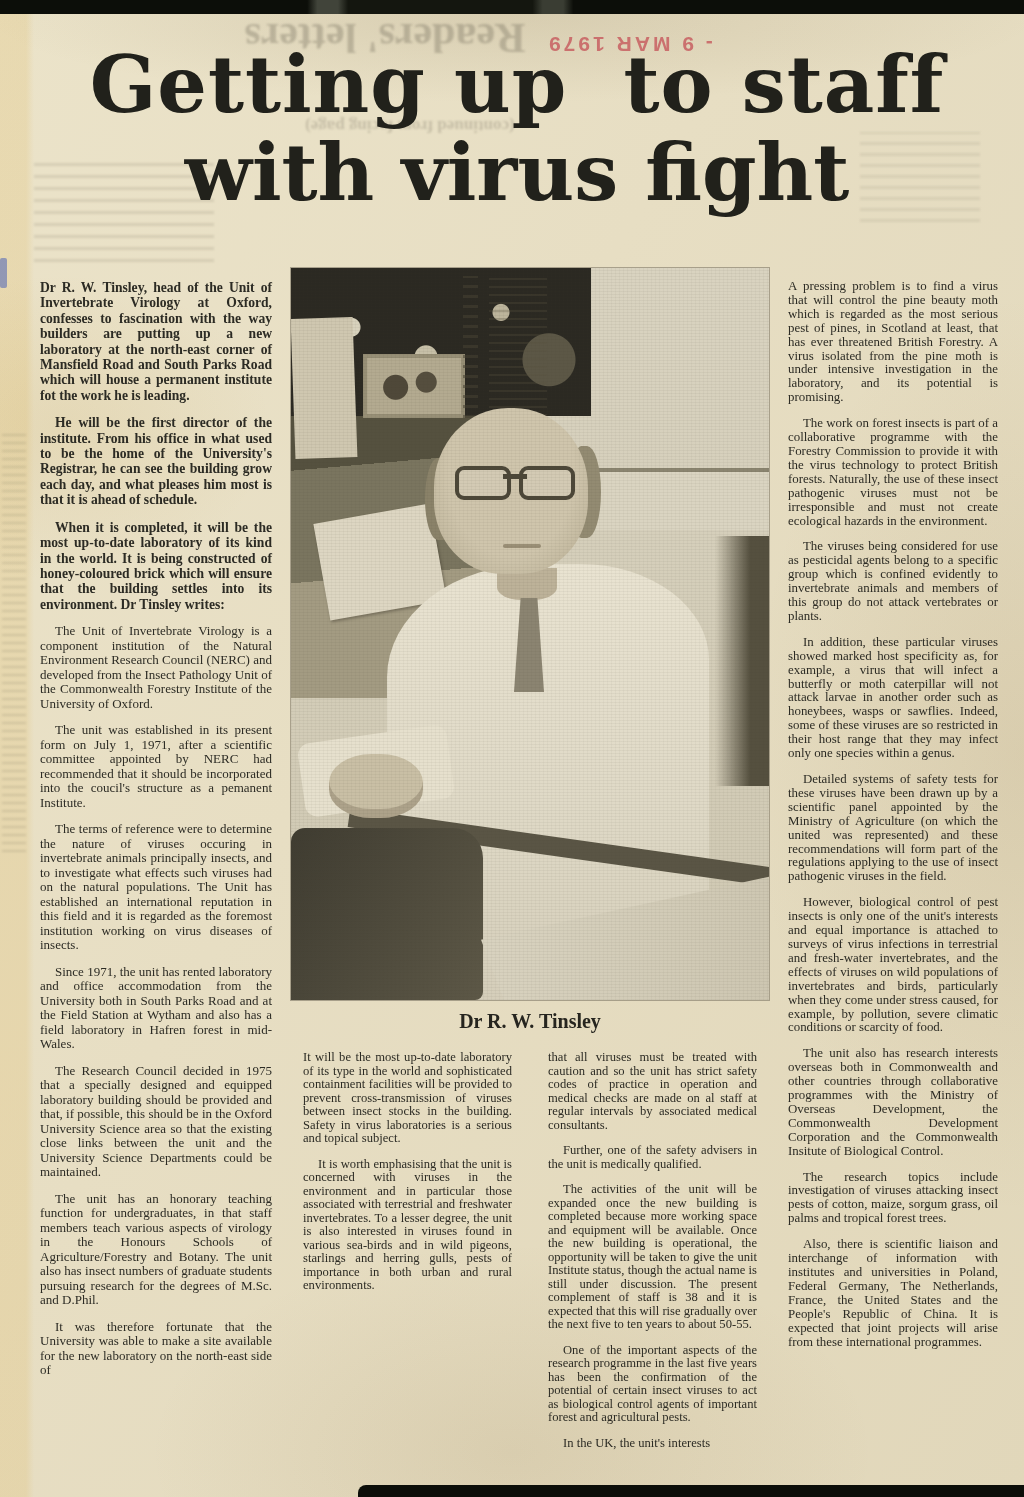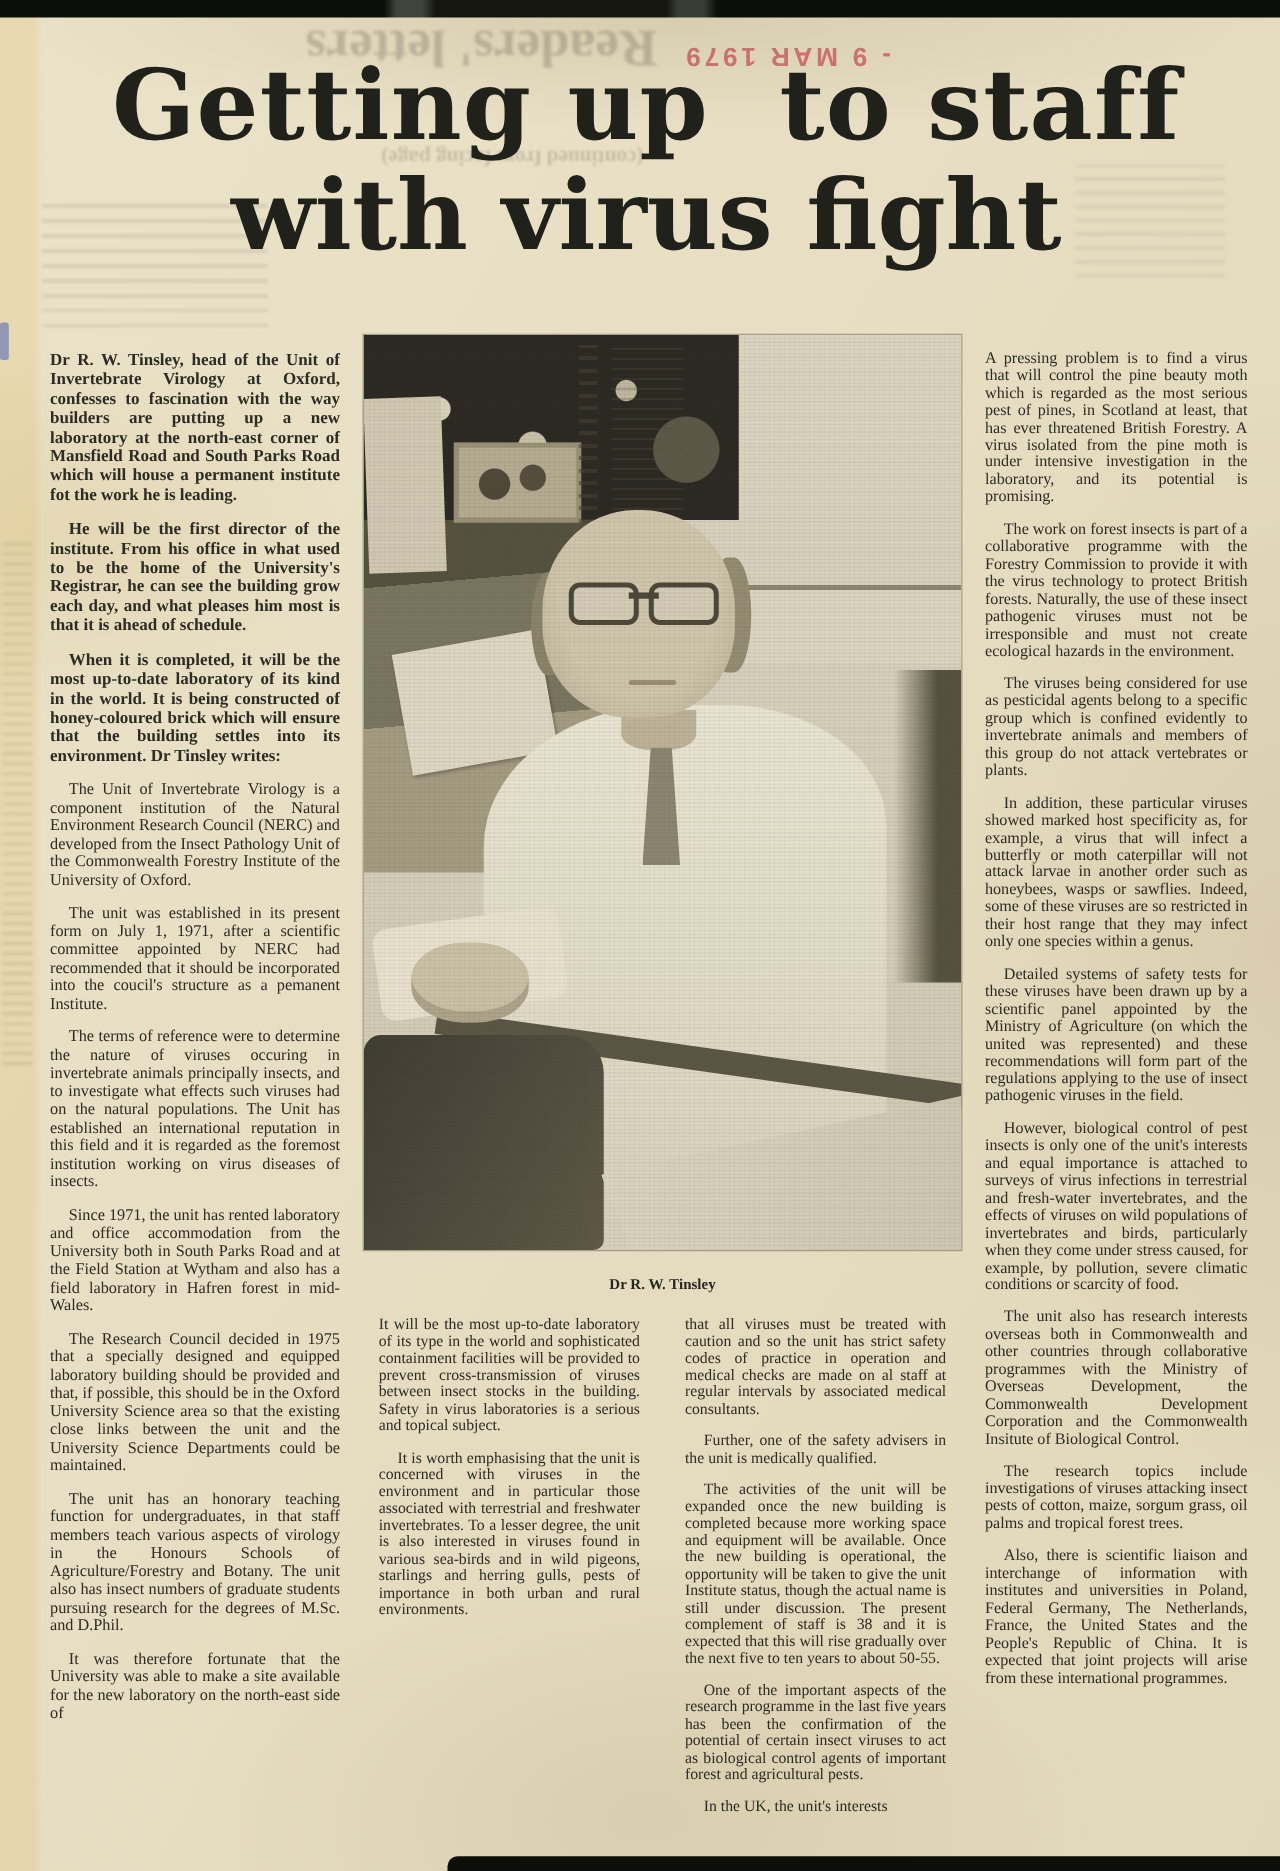--- a/index.html
+++ b/index.html
@@ -67,21 +67,21 @@
   }
   .col{color:#2c2b24;text-align:justify;overflow:hidden;}
   .col p{margin:12px;text-indent:15px;}
   .col-left{font-size:13px;line-height:14.5px;height:1228px;}
   .lead{font-weight:bold;font-size:13.6px;line-height:15.4px;}
   .lead p{margin-bottom:9px;}
   .lead p:first-child{text-indent:0;}
   .body-rest{margin-top:12px;}
   .col-right{font-size:12.9px;line-height:13.9px;height:1228px;}
   .col-right > p:first-child{text-indent:0;}
-  .caption{text-align:center;font-weight:bold;font-size:12px;margin:20px 0 6px;color:#26251f;}
+  .caption{text-align:center;font-weight:bold;font-size:20px;margin:10px 0 6px;color:#26251f;}
   .mid-cols{display:grid;grid-template-columns:1fr 1fr;column-gap:12px;height:430px;}
   .col-mid{font-size:12.6px;line-height:13.5px;overflow:hidden;}
   .col-mid > p:first-child{text-indent:0;}
   
   .photo{
     position:relative;width:478px;height:732px;overflow:hidden;
     background:linear-gradient(180deg,#d9d3c0,#cfc8b2);
     box-shadow:0 0 0 1px rgba(90,85,70,.45);
   }
   .photo > div{position:absolute;}
@@ -226,20 +226,20 @@
     </div>
 
     <div class="col col-right">
         <p>A pressing problem is to find a virus that will control the pine beauty moth which is regarded as the most serious pest of pines, in Scotland at least, that has ever threatened British Forestry. A virus isolated from the pine moth is under intensive investigation in the laboratory, and its potential is promising.</p>
         <p>The work on forest insects is part of a collaborative programme with the Forestry Commission to provide it with the virus technology to protect British forests. Naturally, the use of these insect pathogenic viruses must not be irresponsible and must not create ecological hazards in the environment.</p>
         <p>The viruses being considered for use as pesticidal agents belong to a specific group which is confined evidently to invertebrate animals and members of this group do not attack vertebrates or plants.</p>
         <p>In addition, these particular viruses showed marked host specificity as, for example, a virus that will infect a butterfly or moth caterpillar will not attack larvae in another order such as honeybees, wasps or sawflies. Indeed, some of these viruses are so restricted in their host range that they may infect only one species within a genus.</p>
         <p>Detailed systems of safety tests for these viruses have been drawn up by a scientific panel appointed by the Ministry of Agriculture (on which the united was represented) and these recommendations will form part of the regulations applying to the use of insect pathogenic viruses in the field.</p>
         <p>However, biological control of pest insects is only one of the unit's interests and equal importance is attached to surveys of virus infections in terrestrial and fresh-water invertebrates, and the effects of viruses on wild populations of invertebrates and birds, particularly when they come under stress caused, for example, by pollution, severe climatic conditions or scarcity of food.</p>
         <p>The unit also has research interests overseas both in Commonwealth and other countries through collaborative programmes with the Ministry of Overseas Development, the Commonwealth Development Corporation and the Commonwealth Insitute of Biological Control.</p>
-        <p>The research topics include investigations of viruses attacking insect pests of cotton, maize, sorgum grass, oil palms and tropical forest trees.</p>
+        <p>The research topics include investigation of viruses attacking insect pests of cotton, maize, sorgum grass, oil palms and tropical forest trees.</p>
         <p>Also, there is scientific liaison and interchange of information with institutes and universities in Poland, Federal Germany, The Netherlands, France, the United States and the People's Republic of China. It is expected that joint projects will arise from these international programmes.</p>
       </div>
 
   </div>
 </div>
 
 <div class="scan-bottom"></div>
 
 </body></html>

